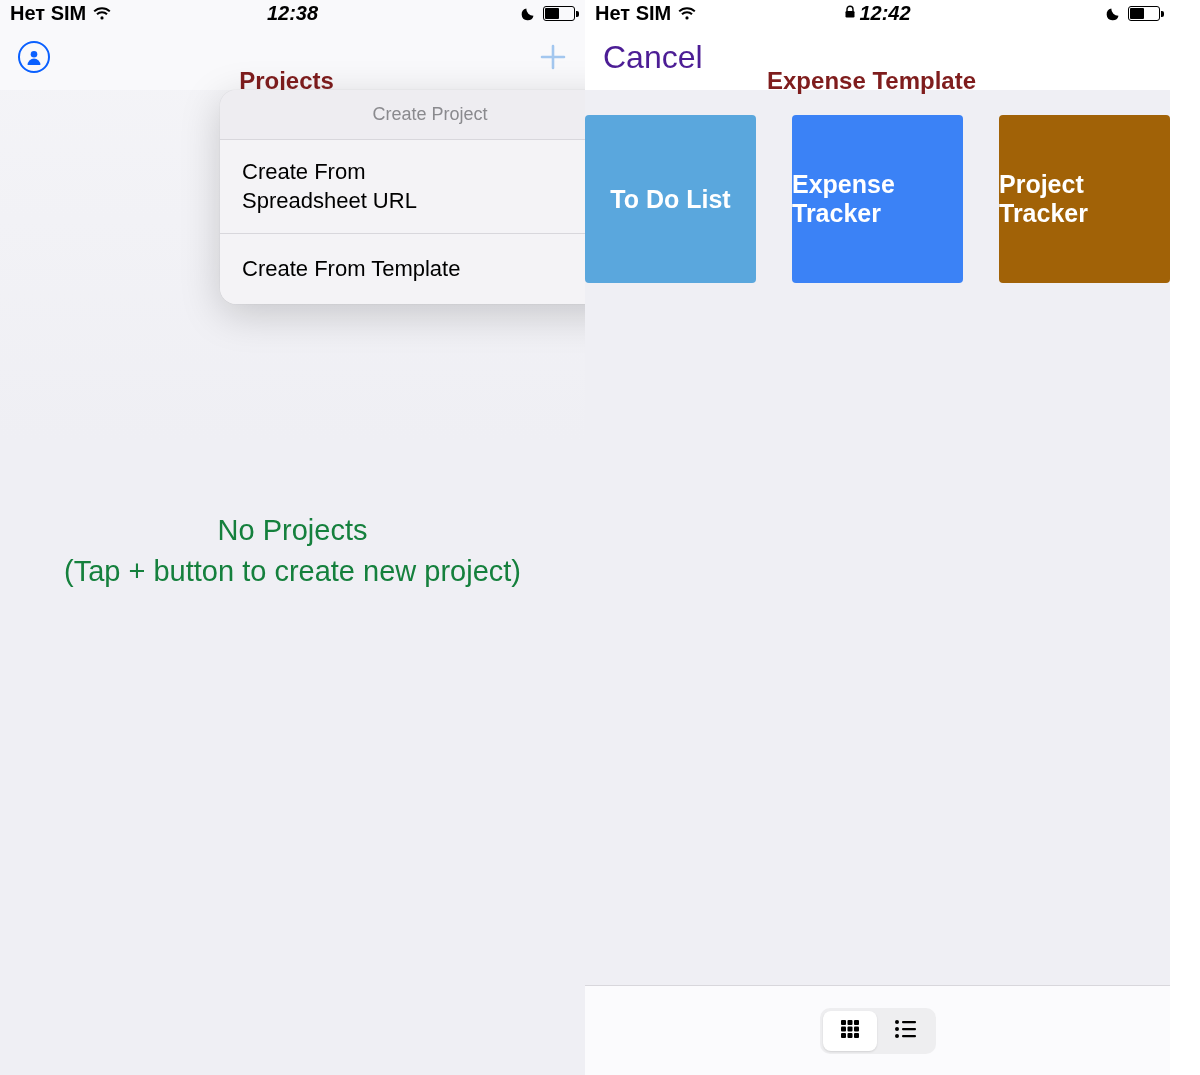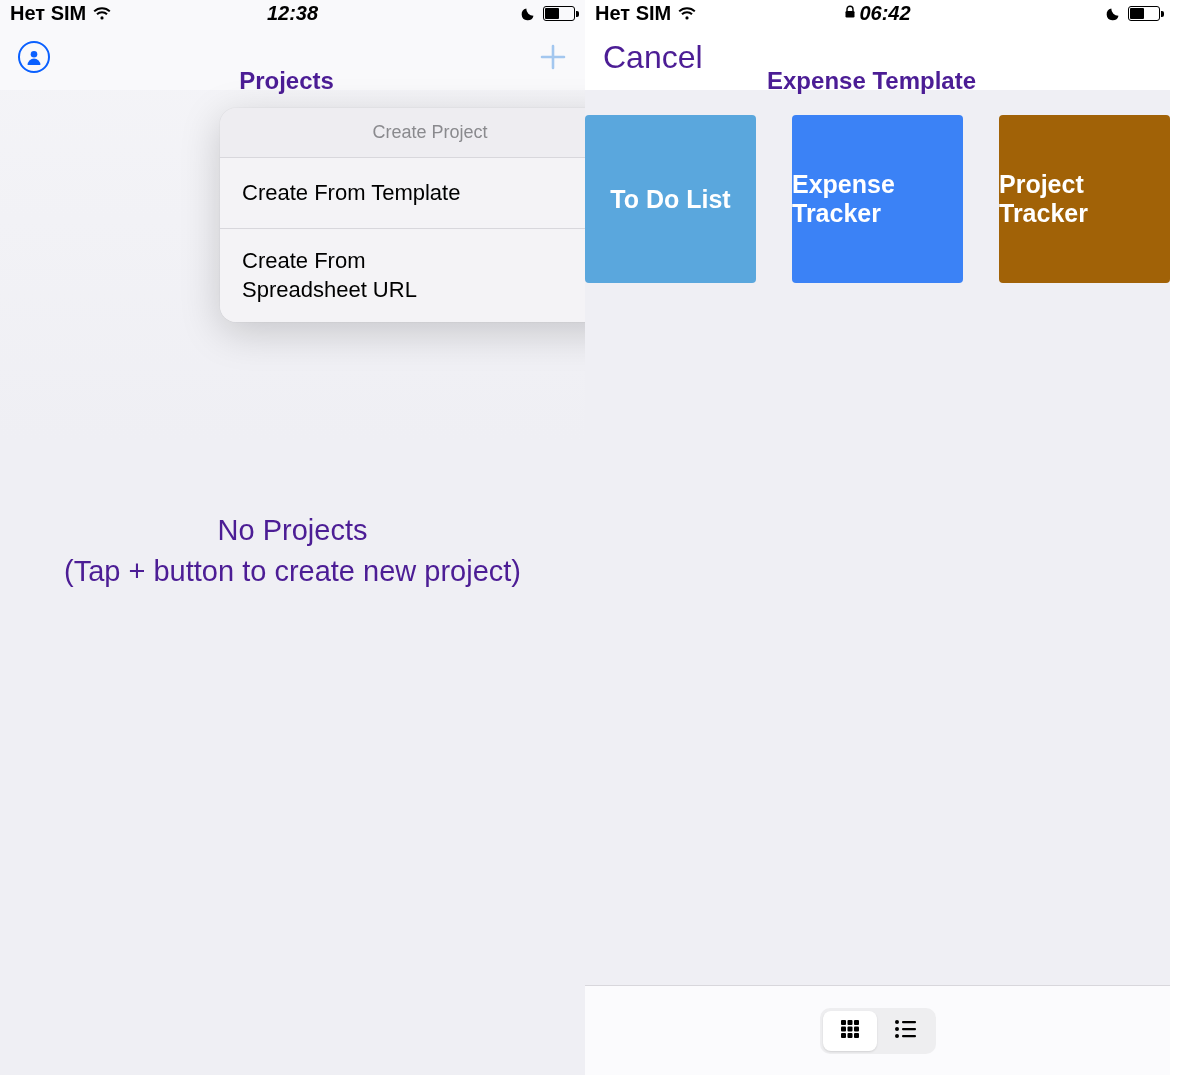--- a/index.html
+++ b/index.html
@@ -49,21 +49,21 @@
     height: 62px;
     display:flex;
     align-items:center;
     justify-content: space-between;
     padding: 0 18px;
     font-size: 22px;
     position: relative;
     z-index: 5;
   }
   .nav-title {
-    position:absolute; left:0; right:12px; text-align:center; font-size:24px; font-weight:600; color:#4c1d95;
+    position:absolute; left:0; right:12px; text-align:center; font-size:24px; font-weight:600; color:#7f1d1d;
     pointer-events:none;
     margin-top:48px;
   }
   .nav-left, .nav-right { z-index:6; }
   .nav-btn-text { color:#4c1d95; font-size:32px; }
   .plus-btn { color:#a3c7ef; font-size:40px; font-weight:300; line-height:1; }
   .profile-circle {
     width:32px; height:32px; border:2.5px solid #0a60ff; border-radius:50%;
     display:flex; align-items:center; justify-content:center;
   }
@@ -76,21 +76,21 @@
   }
   .pane-left .nav-bg {
     position:absolute; top:0; left:0; right:0; height:90px;
     background:#f9f9fb;
     z-index:2;
   }
 
   
   .popover {
     position:absolute;
-    top: 108px;
+    top: 90px;
     left: 220px;
     width: 420px;
     background: #f4f3f6;
     border-radius: 16px;
     box-shadow: 0 10px 40px rgba(0,0,0,0.18), 0 0 1px rgba(0,0,0,0.2);
     z-index: 10;
     overflow:hidden;
   }
   .popover-header {
     text-align:center;
@@ -114,21 +114,21 @@
   .menu-item .icon { flex-shrink:0; }
 
   
   .empty-state {
     position:absolute;
     top: 510px;
     left:0; right:0;
     text-align:center;
     font-size:29px;
     line-height:1.4;
-    color:#4c1d95;
+    color:#15803d;
     z-index:3;
   }
 
   
   .pane-right { background:#efeff4; }
   .pane-right .header-bg {
     position:absolute; top:0; left:0; right:0; height:90px; background:#fff; z-index:2;
   }
   .pane-right .status-bar, .pane-right .nav-bar { background:transparent; }
 
@@ -222,39 +222,39 @@
     <div class="nav-title">Projects</div>
     <div class="nav-right plus-btn">
       <svg width="28" height="28" viewBox="0 0 28 28">
           <path d="M14 3v22M3 14h22" stroke="#a3c7ef" stroke-width="2.6" stroke-linecap="round"></path>
         </svg>
     </div>
   </div>
 
   <div class="popover">
     <div class="popover-header">Create Project</div>
+    <div class="menu-item">
+      <span class="label">Create From Spreadsheet URL</span>
+      <span class="icon">
+        <svg width="28" height="28" viewBox="0 0 28 28">
+            <path d="M11.5 16.5a5 5 0 007.07 0l3.18-3.18a5 5 0 00-7.07-7.07l-1.6 1.6" fill="none" stroke="#000" stroke-width="2" stroke-linecap="round"></path>
+            <path d="M16.5 11.5a5 5 0 00-7.07 0l-3.18 3.18a5 5 0 007.07 7.07l1.6-1.6" fill="none" stroke="#000" stroke-width="2" stroke-linecap="round"></path>
+          </svg>
+      </span>
+    </div>
     <div class="menu-item">
       <span class="label">Create From Template</span>
       <span class="icon">
         <svg width="28" height="28" viewBox="0 0 28 28">
             <rect x="3" y="3" width="22" height="22" rx="1" fill="none" stroke="#000" stroke-width="1.8"></rect>
             <line x1="3" y1="14" x2="25" y2="14" stroke="#000" stroke-width="1.8"></line>
             <line x1="14" y1="3" x2="14" y2="25" stroke="#000" stroke-width="1.8"></line>
           </svg>
       </span>
     </div>
-    <div class="menu-item">
-      <span class="label">Create From Spreadsheet URL</span>
-      <span class="icon">
-        <svg width="28" height="28" viewBox="0 0 28 28">
-            <path d="M11.5 16.5a5 5 0 007.07 0l3.18-3.18a5 5 0 00-7.07-7.07l-1.6 1.6" fill="none" stroke="#000" stroke-width="2" stroke-linecap="round"></path>
-            <path d="M16.5 11.5a5 5 0 00-7.07 0l-3.18 3.18a5 5 0 007.07 7.07l1.6-1.6" fill="none" stroke="#000" stroke-width="2" stroke-linecap="round"></path>
-          </svg>
-      </span>
-    </div>
   </div>
 
   <div class="empty-state">
     <div>No Projects</div>
     <div>(Tap + button to create new project)</div>
   </div>
 </div>
 
 <div class="pane pane-right">
   <div class="header-bg"></div>
@@ -267,21 +267,21 @@
             <path d="M10 13.5a1.6 1.6 0 100-3.2 1.6 1.6 0 000 3.2zm-4.3-4.6a6.1 6.1 0 018.6 0l1.4-1.4a8.1 8.1 0 00-11.4 0l1.4 1.4zm-2.8-2.8a10.1 10.1 0 0114.2 0l1.4-1.4a12.1 12.1 0 00-17 0l1.4 1.4z" fill="#000"></path>
           </svg>
       </span>
     </div>
     <div class="sb-center">
       <span class="lock-icon" style="vertical-align:1px; margin-right:3px;">
         <svg width="12" height="14" viewBox="0 0 12 14">
             <path d="M3 6V4.2a3 3 0 016 0V6" fill="none" stroke="#000" stroke-width="1.4"></path>
             <rect x="1.5" y="6" width="9" height="6.5" rx="1.2" fill="#000"></rect>
           </svg>
-      </span><span>06:42</span>
+      </span><span>12:42</span>
     </div>
     <div class="sb-right">
       <span class="moon-icon">
         <svg width="16" height="16" viewBox="0 0 16 16">
             <path d="M12.5 10.7A7 7 0 015.3 3.5 6 6 0 1012.5 10.7z" fill="#000"></path>
           </svg>
       </span>
       <span class="battery">
           <span class="fill"></span>
         </span>

